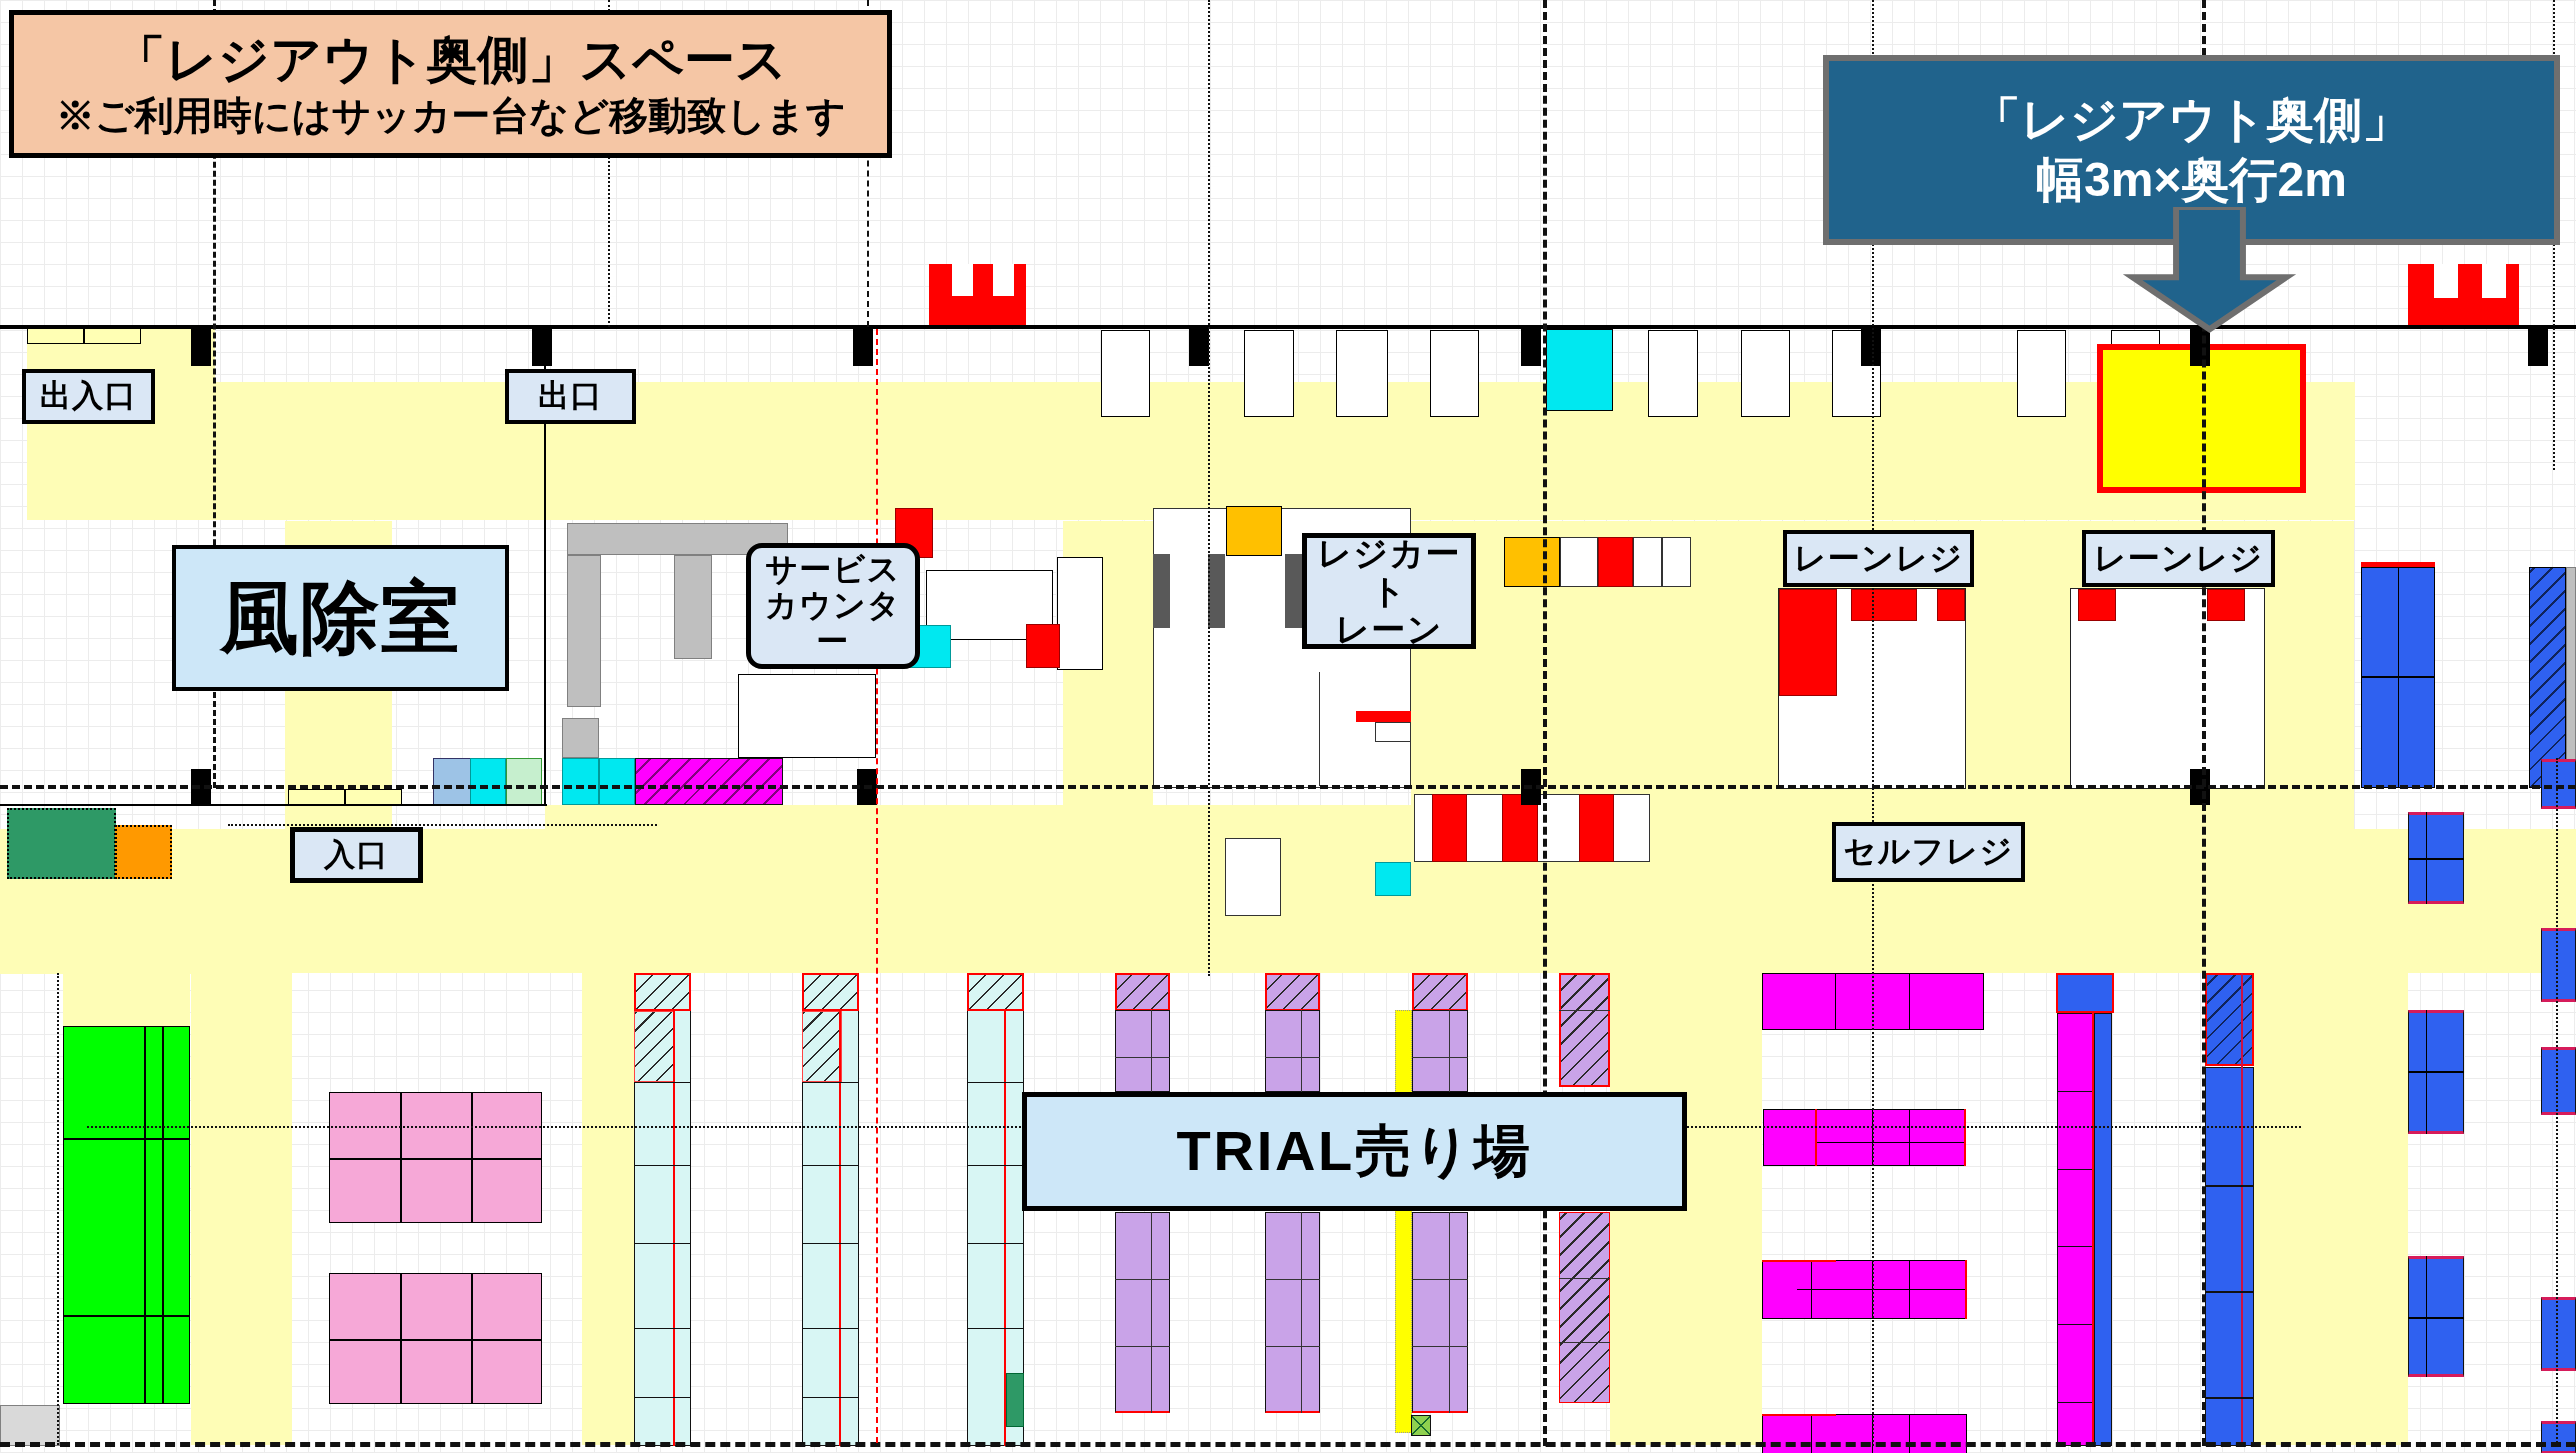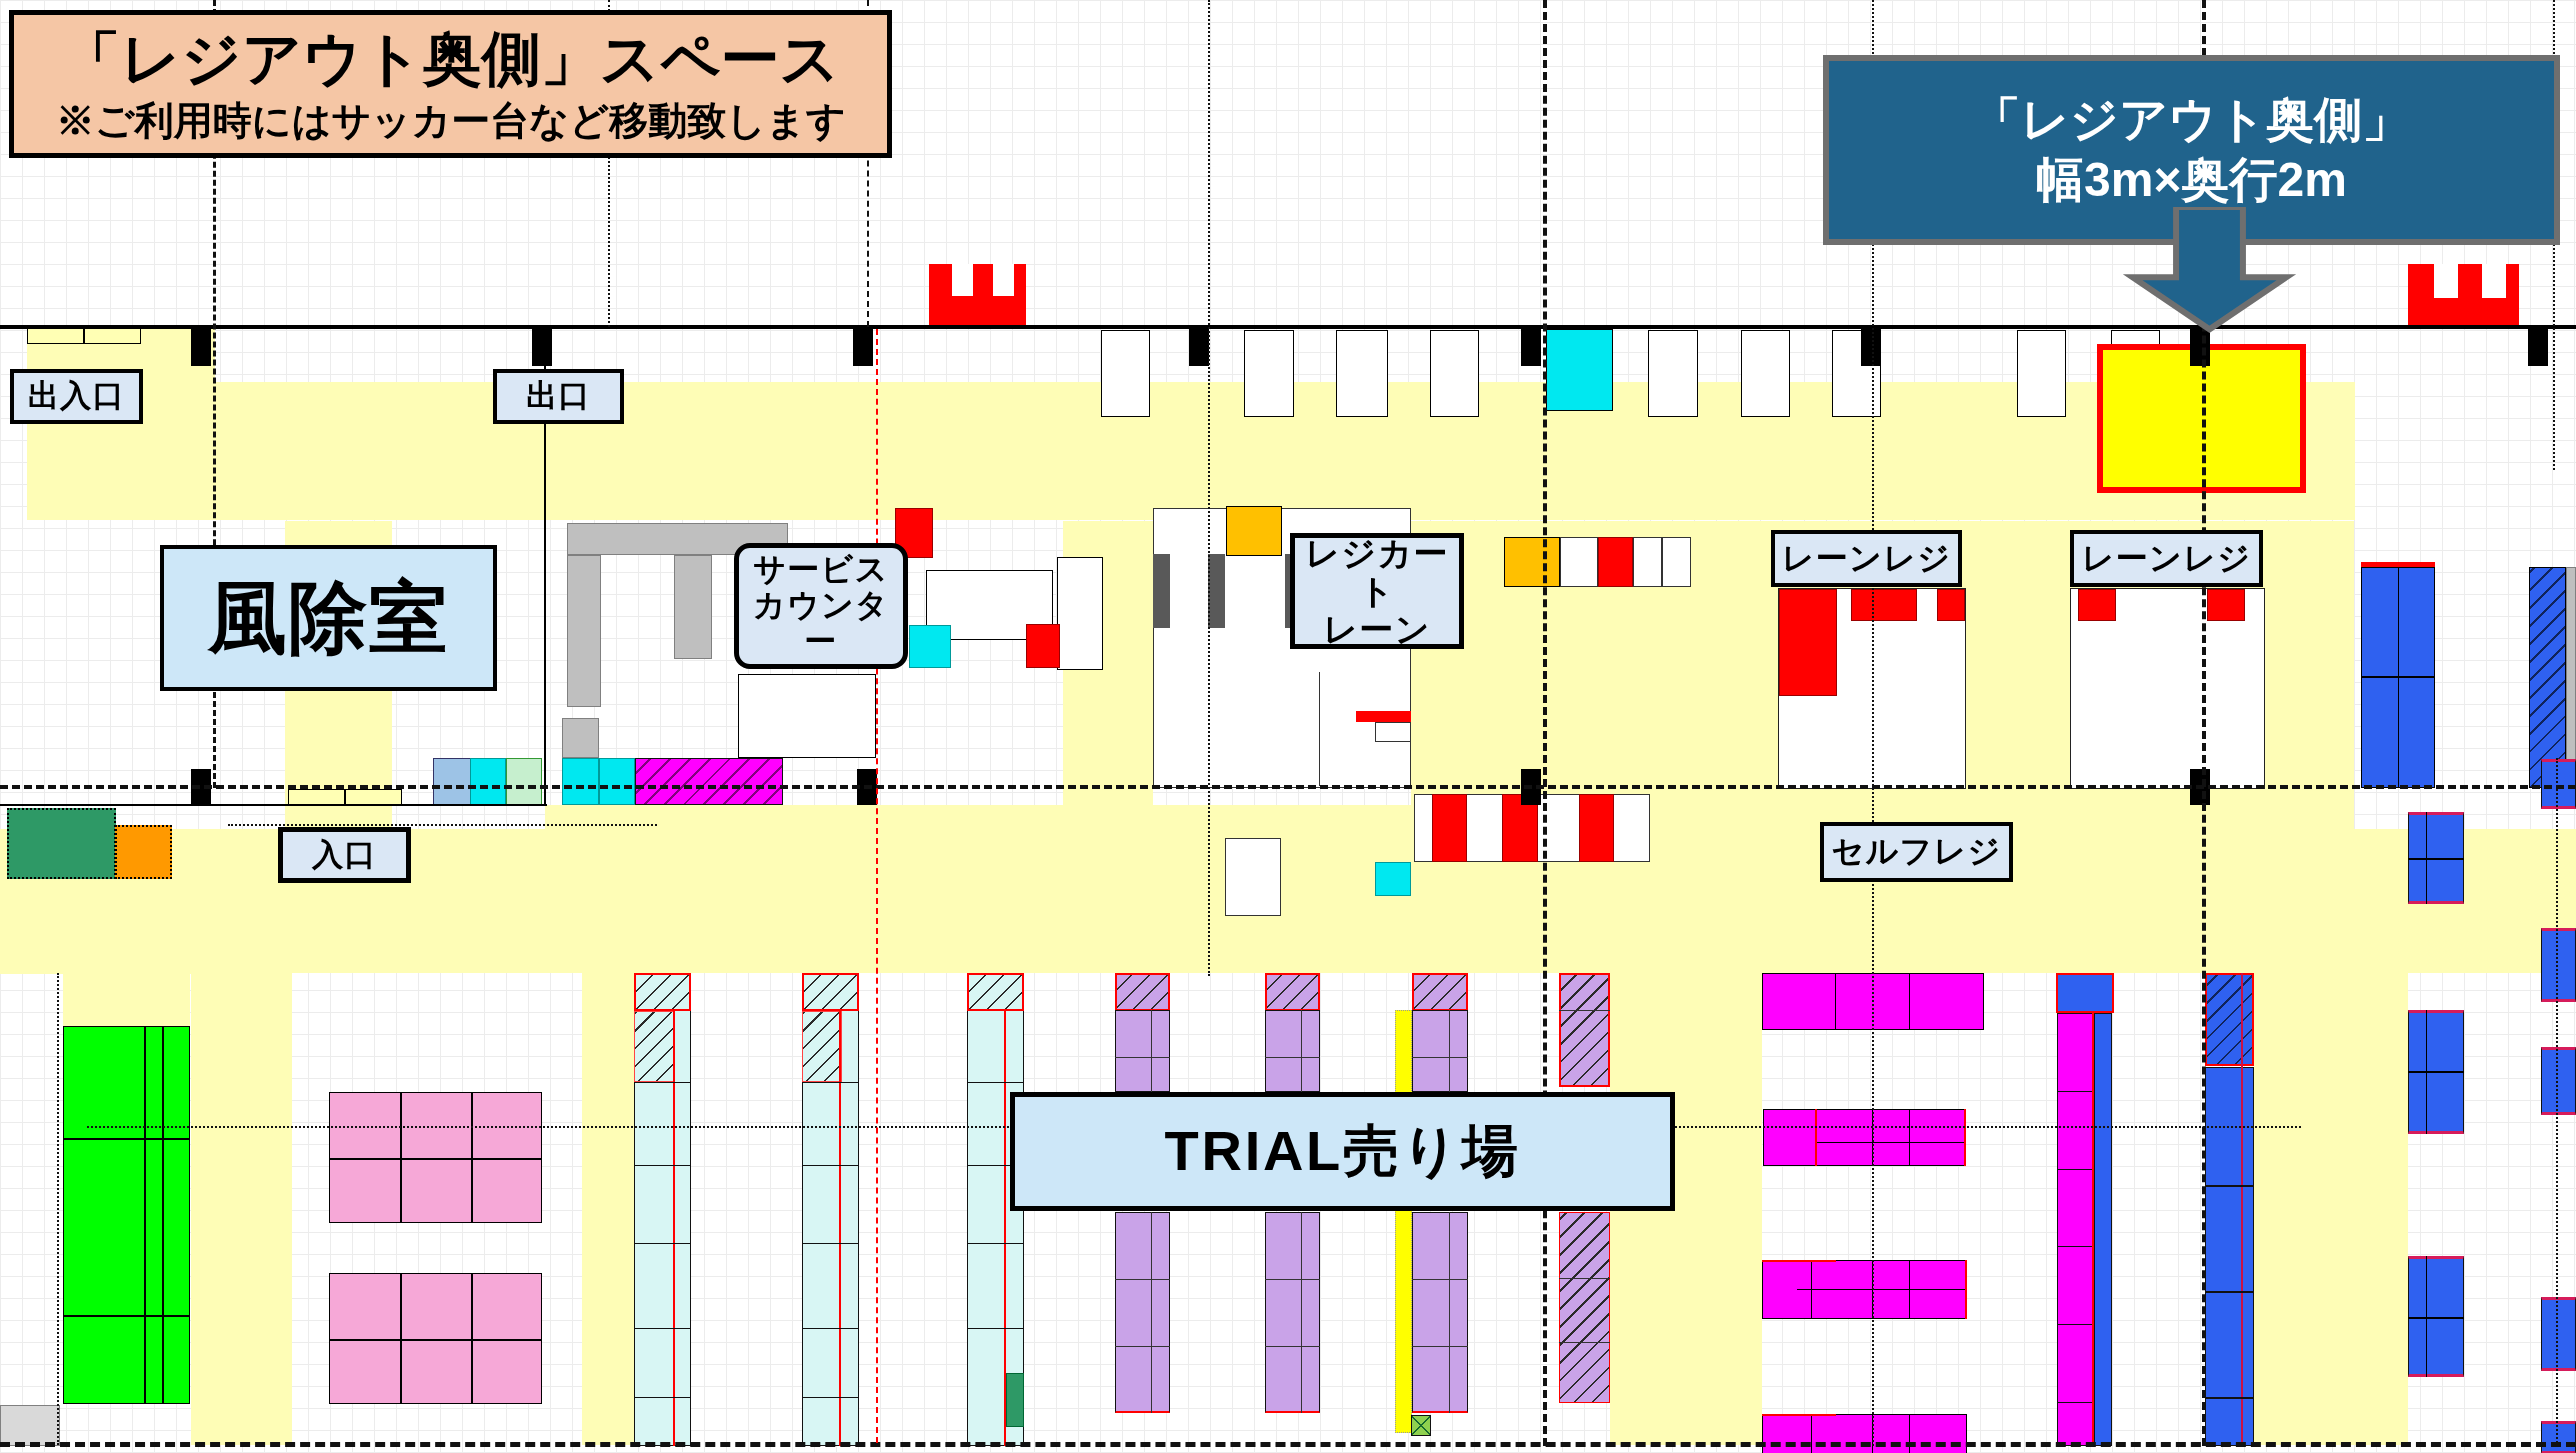--- a/index.html
+++ b/index.html
@@ -5,21 +5,21 @@
   html,body{margin:0;padding:0;background:#fff;}
   .canvas{position:relative;width:2576px;height:1454px;overflow:hidden;background:#fff;
     background-image:linear-gradient(#ececec 0.7px,transparent 0.7px),linear-gradient(90deg,#ececec 0.7px,transparent 0.7px);
     background-size:22px 22px;font-family:"Liberation Sans",sans-serif;}
   .fx,.fl,.ln{position:absolute;box-sizing:border-box;}
   .fl{z-index:1;}
   .ln{z-index:4;}
   .fx{z-index:3;}
   .lbl{position:absolute;z-index:5;background:#DAE7F5;border:4px solid #000;display:flex;flex-direction:column;
     align-items:center;justify-content:center;font-weight:bold;color:#000;text-align:center;box-sizing:border-box;
-    line-height:1.12;letter-spacing:1.3px;}
+    line-height:1.12;letter-spacing:1.3px;margin-left:12px;}
   .callout{position:absolute;z-index:6;display:flex;flex-direction:column;align-items:center;justify-content:center;
     font-weight:bold;text-align:center;box-sizing:border-box;line-height:1.25;}
   .hatch-cyan{background:repeating-linear-gradient(-45deg,rgba(20,20,20,0) 0 10.7px,#2a2a2a 10.7px 12.7px),#D8F6F4;}
   .hatch-purple{background:repeating-linear-gradient(-45deg,rgba(20,20,20,0) 0 10.7px,#2a2a2a 10.7px 12.7px),#C9A3E8;}
   .hatch-blue{background:repeating-linear-gradient(-45deg,rgba(0,0,0,0) 0 10.7px,#10245c 10.7px 12.7px),#2F61F0;}
   .hatch-magenta{background:repeating-linear-gradient(-45deg,rgba(0,0,0,0) 0 12px,#83017f 12px 14px),#FF00FF;}
   .crimson{border-top:3.4px solid #D61C5B;border-bottom:3.4px solid #D61C5B;border-left:1.3px solid #111;border-right:1.3px solid #111;}
   .xcell{background:linear-gradient(45deg,transparent 46%,#156a2e 46%,#156a2e 54%,transparent 54%),
          linear-gradient(-45deg,transparent 46%,#156a2e 46%,#156a2e 54%,transparent 54%),#8FD14F;}
 </style>
@@ -291,21 +291,21 @@
     <div class="lbl" style="left:1820px;top:822px;width:193px;height:60px;font-size:32px;">
     <span>セルフレジ</span>
   </div>
     <div class="lbl" style="left:278px;top:827px;width:133px;height:56px;font-size:31px;border-width:5.4px;">
     <span>入口</span>
   </div>
     <div class="lbl" style="left:1010px;top:1092px;width:665px;height:119px;font-size:56px;background:#CDE7F8;border-width:5.4px;letter-spacing:2.7px;">
     <span>TRIAL売り場</span>
   </div>
     <div class="callout" style="left:9.4px;top:10px;width:883px;height:148px;background:#F5C6A5;border:5.4px solid #000;">
-    <div style="font-size:59px;">「レジアウト奥側」スペース</div>
+    <div style="font-size:51px;">「レジアウト奥側」スペース</div>
     <div style="font-size:39px;">※ご利用時にはサッカー台など移動致します</div>
   </div>
     <div class="callout" style="left:1823px;top:55px;width:737px;height:190px;background:#20638C;border:6.7px solid #6F6F6F;color:#fff;">
     <div style="font-size:48px;">「レジアウト奥側」</div>
     <div style="font-size:48px;">幅3m×奥行2m</div>
   </div>
     <svg width="195" height="127" style="position:absolute;left:2112px;top:207px;z-index:6;" viewBox="0 0 290 190">
     <polygon points="95,0 195,0 195,105 260,105 145,183 30,105 95,105" fill="#20638C" stroke="#6F6F6F" stroke-width="9"></polygon>
   </svg>
   </div>

